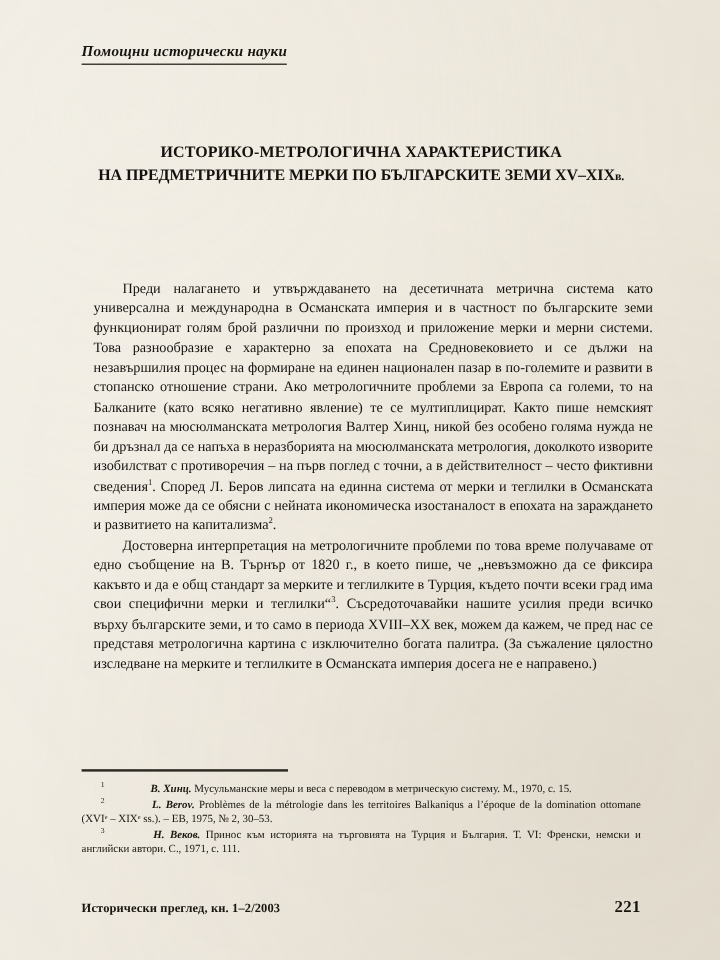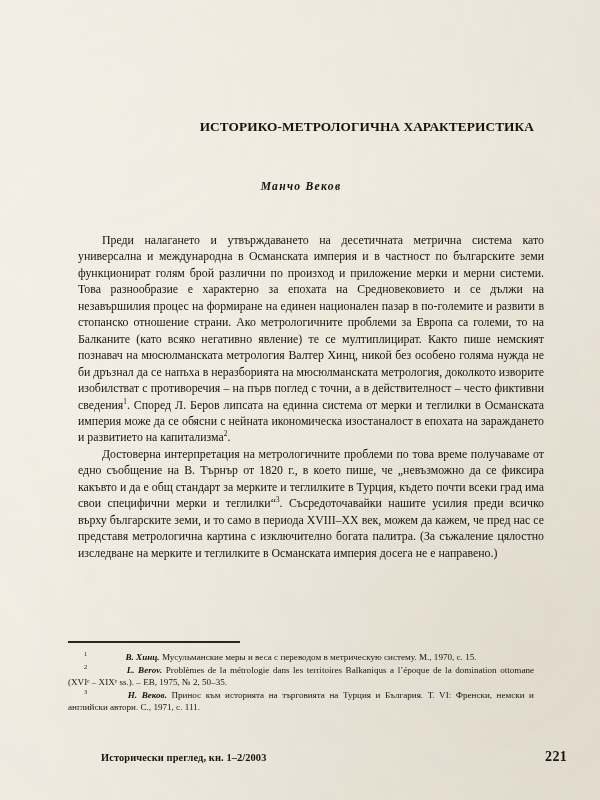--- a/index.html
+++ b/index.html
@@ -66,21 +66,20 @@
     width: 466px;
     text-align: center;
   }
   .title-line {
     font-weight: bold;
     font-size: 13.3px;
     letter-spacing: 0.1px;
     line-height: 19px;
     color: #14120e;
     white-space: nowrap;
-    text-align: right;
   }
   .title-line.l2 {
     font-size: 13.3px;
     letter-spacing: -0.05px;
   }
   .title-line .cent {
     font-size: 10px;
     font-weight: bold;
   }
 
@@ -157,21 +156,20 @@
 
   
   .footer {
     position: absolute;
     left: 0;
     top: 749px;
     width: 466px;
     display: flex;
     justify-content: space-between;
     align-items: baseline;
-    margin-left: 33px;
   }
   .footer-left {
     font-size: 10.4px;
     font-weight: bold;
     color: #17150f;
     letter-spacing: 0.1px;
   }
   .footer-right {
     font-size: 14px;
     font-weight: bold;
@@ -180,37 +178,40 @@
   }
 </style>
 </head>
 <body>
 
 <div class="page">
   <div class="paper-grain"></div>
 
   <div class="content">
 
+    <div class="running-head">Помощни исторически науки</div>
 
     <div class="title-block">
       <div class="title-line l1">ИСТОРИКО-МЕТРОЛОГИЧНА ХАРАКТЕРИСТИКА</div>
-    </div>
-
-    <div class="author">Манчо Веков</div>
+      <div class="title-line l2">
+        <span>НА ПРЕДМЕТРИЧНИТЕ МЕРКИ ПО БЪЛГАРСКИТЕ ЗЕМИ XV–XIX</span><span class="cent">в.</span>
+      </div>
+    </div>
+
 
     <div class="body-text">
       <p><span>Преди налагането и утвърждаването на десетичната метрична система като универсална и международна в Османската империя и в частност по българските земи функционират голям брой различни по произход и приложение мерки и мерни системи. Това разнообразие е характерно за епохата на Средновековието и се дължи на незавършилия процес на формиране на единен национален пазар в по-големите и развити в стопанско отношение страни. Ако метрологичните проблеми за Европа са големи, то на Балканите (като всяко негативно явление) те се мултиплицират. Както пише немският познавач на мюсюлманската метрология Валтер Хинц, никой без особено голяма нужда не би дръзнал да се напъха в неразборията на мюсюлманската метрология, доколкото изворите изобилстват с противоречия – на първ поглед с точни, а в действителност – често фиктивни сведения</span><sup class="fn">1</sup><span>. Според Л. Беров липсата на единна система от мерки и теглилки в Османската империя може да се обясни с нейната икономическа изостаналост в епохата на зараждането и развитието на капитализма</span><sup class="fn">2</sup><span>.</span></p>
       <p><span>Достоверна интерпретация на метрологичните проблеми по това време получаваме от едно съобщение на В. Търнър от 1820 г., в което пише, че „невъзможно да се фиксира какъвто и да е общ стандарт за мерките и теглилките в Турция, където почти всеки град има свои специфични мерки и теглилки“</span><sup class="fn">3</sup><span>. Съсредоточавайки нашите усилия преди всичко върху българските земи, и то само в периода XVIII–XX век, можем да кажем, че пред нас се представя метрологична картина с изключително богата палитра. (За съжаление цялостно изследване на мерките и теглилките в Османската империя досега не е направено.)</span></p>
     </div>
 
     <div class="fn-rule"></div>
 
     <div class="footnotes">
       <p><sup>1</sup> <i>В. Хинц.</i><span> Мусульманские меры и веса с переводом в метрическую систему. М., 1970, с. 15.</span></p>
-      <p><sup>2</sup> <i>L. Berov.</i><span> Problèmes de la métrologie dans les territoires Balkaniqus a l’époque de la domination ottomane (XVIᵉ – XIXᵉ ss.). – ЕВ, 1975, № 2, 50–35.</span></p>
+      <p><sup>2</sup> <i>L. Berov.</i><span> Problèmes de la métrologie dans les territoires Balkaniqus a l’époque de la domination ottomane (XVIᵉ – XIXᵉ ss.). – ЕВ, 1975, № 2, 30–53.</span></p>
       <p><sup>3</sup> <i>Н. Веков.</i><span> Принос към историята на търговията на Турция и България. Т. VI: Френски, немски и английски автори. С., 1971, с. 111.</span></p>
     </div>
 
     <div class="footer">
       <div class="footer-left">Исторически преглед, кн. 1–2/2003</div>
       <div class="footer-right">221</div>
     </div>
 
   </div>
 </div>

